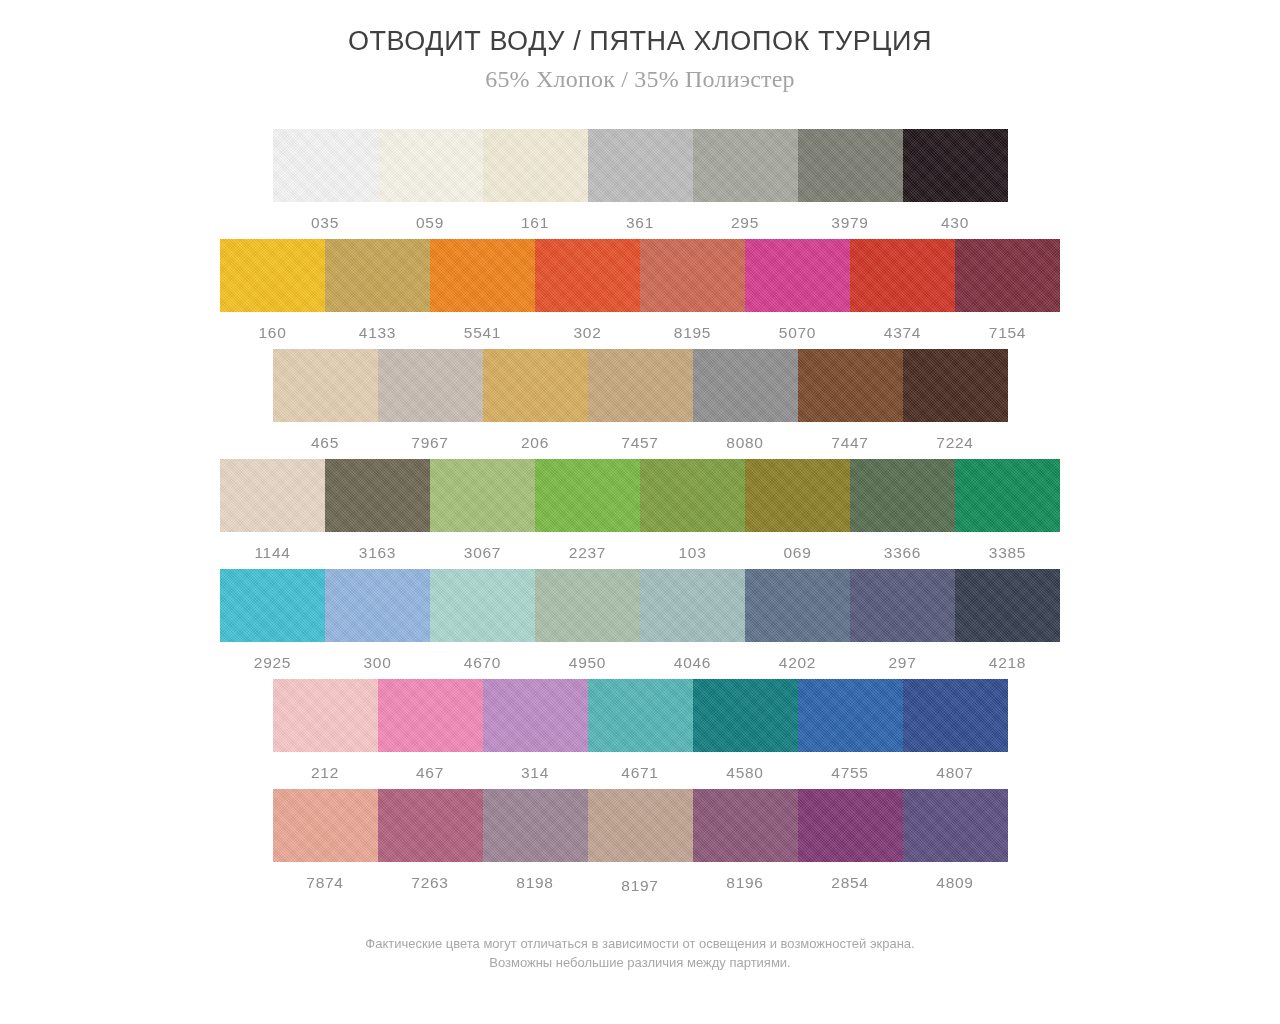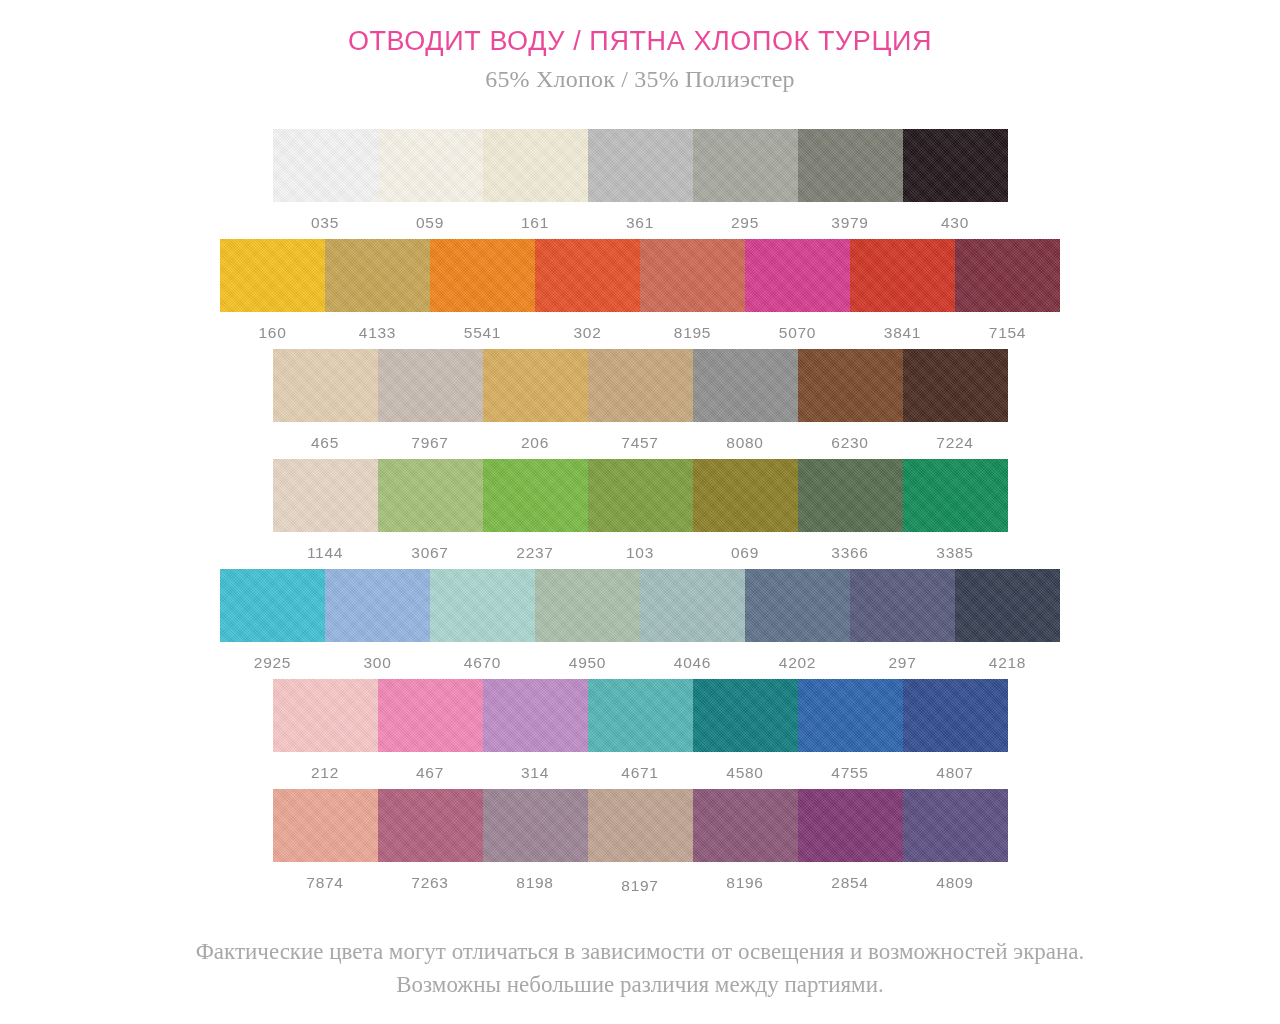--- a/index.html
+++ b/index.html
@@ -28,21 +28,21 @@
   
   .header {
     margin-top: 26px;
     text-align: center;
     width: 100%;
   }
   .title {
     font-family: "Liberation Sans", sans-serif;
     font-size: 27px;
     letter-spacing: 0.6px;
-    color: #ec4899;
+    color: #404040;
     font-weight: 400;
     line-height: 1.15;
     white-space: nowrap;
   }
   .subtitle {
     margin-top: 9px;
     font-family: "Liberation Serif", serif;
     font-size: 24px;
     color: #a3a3a5;
     font-weight: 400;
@@ -97,22 +97,22 @@
   }
   .code.low { margin-top: 16px; }
 
   
   .footer {
     margin-top: 36px;
     text-align: center;
     width: 1000px;
   }
   .footer-line {
-    font-family: Liberation Serif, serif;
-    font-size: 23px;
+    font-family: Liberation Sans, sans-serif;
+    font-size: 13px;
     color: #a8a8aa;
     line-height: 1.45;
     white-space: nowrap;
   }
 </style>
 </head>
 <body>
 
 <div class="page">
 
@@ -172,21 +172,21 @@
         <div class="cell">
           <div class="swatch" style="background: rgb(205, 103, 81);"></div>
           <div class="code">8195</div>
         </div>
         <div class="cell">
           <div class="swatch" style="background: rgb(213, 58, 141);"></div>
           <div class="code">5070</div>
         </div>
         <div class="cell">
           <div class="swatch" style="background: rgb(207, 51, 35);"></div>
-          <div class="code">3841</div>
+          <div class="code">4374</div>
         </div>
         <div class="cell">
           <div class="swatch" style="background: rgb(123, 44, 60);"></div>
           <div class="code">7154</div>
         </div>
       </div>
       <div class="row">
         <div class="cell">
           <div class="swatch" style="background: rgb(227, 207, 178);"></div>
           <div class="code">465</div>
@@ -202,31 +202,35 @@
         <div class="cell">
           <div class="swatch" style="background: rgb(198, 167, 124);"></div>
           <div class="code">7457</div>
         </div>
         <div class="cell">
           <div class="swatch" style="background: rgb(142, 142, 142);"></div>
           <div class="code">8080</div>
         </div>
         <div class="cell">
           <div class="swatch" style="background: rgb(121, 72, 42);"></div>
-          <div class="code">6230</div>
+          <div class="code">7447</div>
         </div>
         <div class="cell">
           <div class="swatch" style="background: rgb(70, 41, 31);"></div>
           <div class="code">7224</div>
         </div>
       </div>
       <div class="row">
         <div class="cell">
           <div class="swatch" style="background: rgb(231, 214, 197);"></div>
           <div class="code">1144</div>
+        </div>
+        <div class="cell">
+          <div class="swatch" style="background: rgb(107, 102, 80);"></div>
+          <div class="code">3163</div>
         </div>
         <div class="cell">
           <div class="swatch" style="background: rgb(165, 192, 121);"></div>
           <div class="code">3067</div>
         </div>
         <div class="cell">
           <div class="swatch" style="background: rgb(121, 185, 67);"></div>
           <div class="code">2237</div>
         </div>
         <div class="cell">

